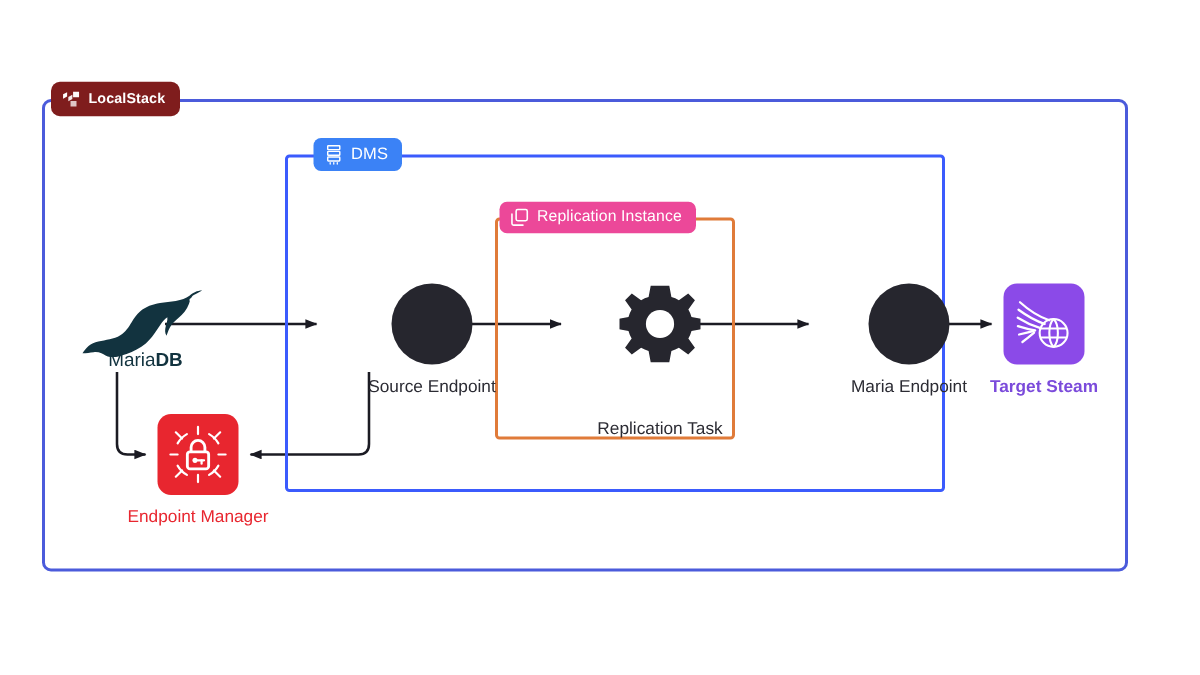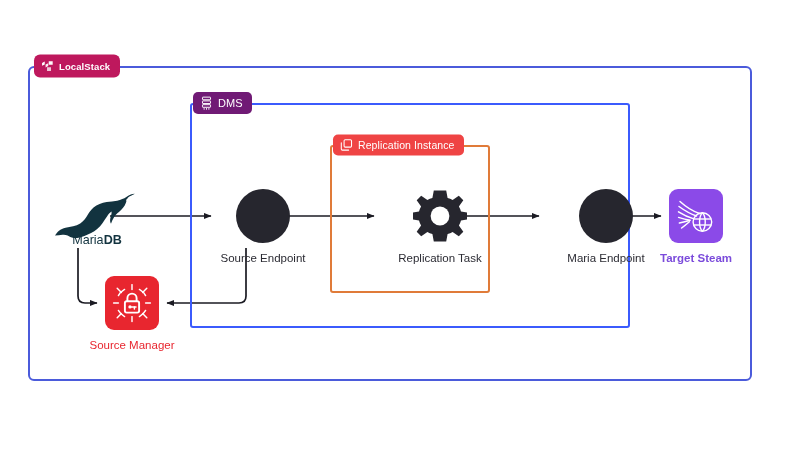--- a/index.html
+++ b/index.html
@@ -25,42 +25,42 @@
     border:2px solid #e07b39;border-radius:3px;
   }
 
   
   .badge{
     position:absolute;display:flex;align-items:center;gap:5px;
     border-radius:5px;color:#ffffff;white-space:nowrap;
     padding:4px 9px 4px 7px;line-height:1;
   }
   .badge .btxt{font-size:10px;font-weight:700;letter-spacing:.1px;}
-  #badge-localstack{left:34px;top:66px;background:#be185d;border-radius:6px;
+  #badge-localstack{left:34px;top:66px;background:#7f1d1d;border-radius:6px;
     transform:translateY(-50%);padding:5px 10px 5px 7px;}
   #badge-localstack .btxt{font-size:9.5px;}
-  #badge-dms{left:193px;top:103px;background:#701a75;transform:translateY(-50%);}
+  #badge-dms{left:209px;top:103px;background:#3b82f6;transform:translateY(-50%);}
   #badge-dms .btxt{font-size:11px;font-weight:400;}
-  #badge-repl{left:333px;top:145px;background:#ef4444;transform:translateY(-50%);}
+  #badge-repl{left:333px;top:145px;background:#ec4899;transform:translateY(-50%);}
   #badge-repl .btxt{font-size:10.5px;font-weight:400;}
   .badge svg{display:block;flex:0 0 auto;}
 
   
   .node{position:absolute;display:flex;flex-direction:column;align-items:center;}
   .node .nlabel{
     margin-top:9px;font-size:11.5px;color:#2b2b33;
     white-space:nowrap;text-align:center;line-height:1.1;
   }
   .disc{width:54px;height:54px;border-radius:50%;background:#26262e;}
   .tile{width:54px;height:54px;border-radius:9px;display:flex;
     align-items:center;justify-content:center;}
 
   #node-mariadb{left:52px;top:190px;width:90px;text-decoration:underline;}
-  #node-source{left:203px;top:189px;width:120px;justify-content:flex-end;}
-  #node-task{left:380px;top:189px;width:120px;}
+  #node-source{left:228px;top:189px;width:120px;justify-content:flex-end;}
+  #node-task{left:380px;top:189px;width:120px;gap:28px;}
   #node-target{left:546px;top:189px;width:120px;}
   #node-secrets{left:104px;top:276px;width:56px;}
   #node-secrets .nlabel{color:#e8262f;font-size:11.5px;}
   #node-kinesis{left:668px;top:189px;width:56px;}
   #node-kinesis .nlabel{color:#7b4bdb;font-size:11.5px;font-weight:600;}
 </style>
 </head>
 <body>
 
 <div id="canvas">
@@ -193,21 +193,21 @@
           <path d="M5.2 34.8 L9.4 30.6"></path>
           <path d="M34.8 34.8 L30.6 30.6"></path>
         </g>
         <path d="M15.4 18.4 L15.4 15.2 A4.6 4.6 0 0 1 24.6 15.2 L24.6 18.4" fill="none" stroke="#ffffff" stroke-width="1.9"></path>
         <rect x="12.9" y="18.2" width="14.2" height="11.4" rx="1.8" fill="none" stroke="#ffffff" stroke-width="1.9"></rect>
         <circle cx="18.0" cy="23.9" r="1.7" fill="#ffffff"></circle>
         <path d="M19.6 23.9 L24.0 23.9" stroke="#ffffff" stroke-width="1.5" stroke-linecap="round"></path>
         <path d="M22.4 23.9 L22.4 26.1" stroke="#ffffff" stroke-width="1.5" stroke-linecap="round"></path>
       </svg>
     </div>
-    <span class="nlabel">Source Manager</span>
+    <span class="nlabel">Endpoint Manager</span>
   </div>
 
   <div class="node" id="node-kinesis">
     <div class="tile" style="background:#8b4ae8;">
       <svg width="42" height="42" viewBox="0 0 42 42">
         <g fill="none" stroke="#ffffff" stroke-width="1.5" stroke-linecap="round">
           <path d="M5.0 6.5 C10.5 11.5 17.0 16.0 24.5 18.5"></path>
           <path d="M4.0 11.5 C9.5 15.5 15.5 19.0 21.5 21.0"></path>
           <path d="M3.5 16.8 C8.0 19.6 13.0 22.0 18.2 23.6"></path>
           <path d="M3.6 22.4 C7.4 23.6 11.2 24.6 15.1 25.3"></path>

